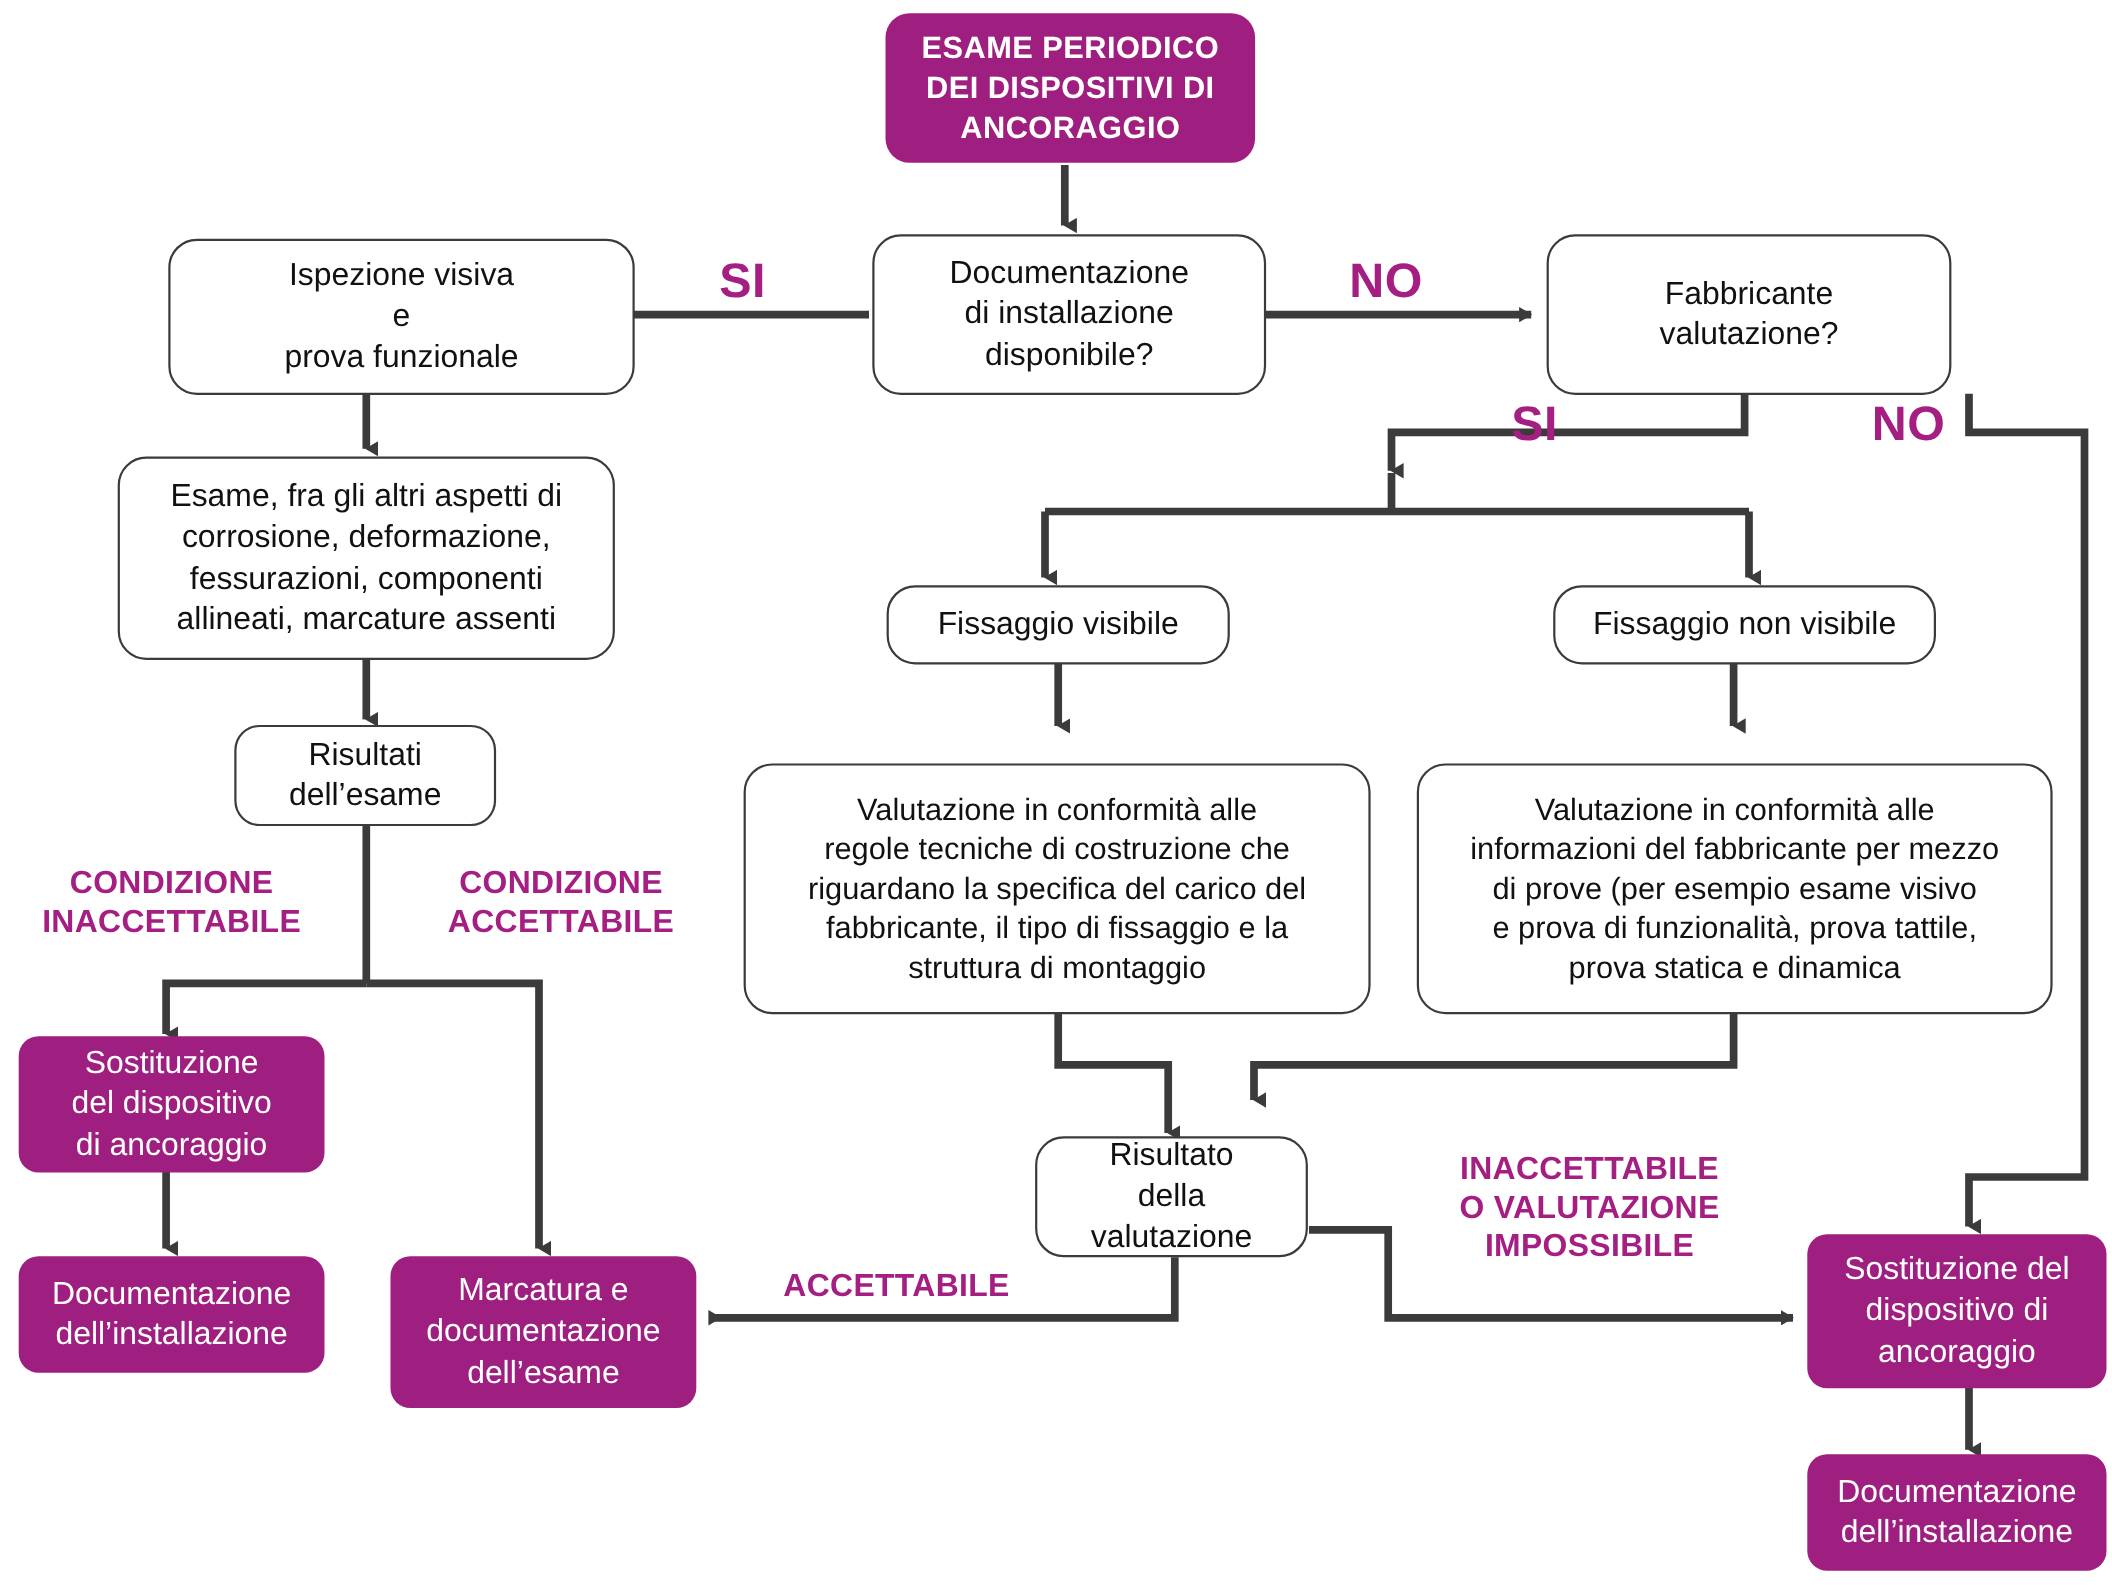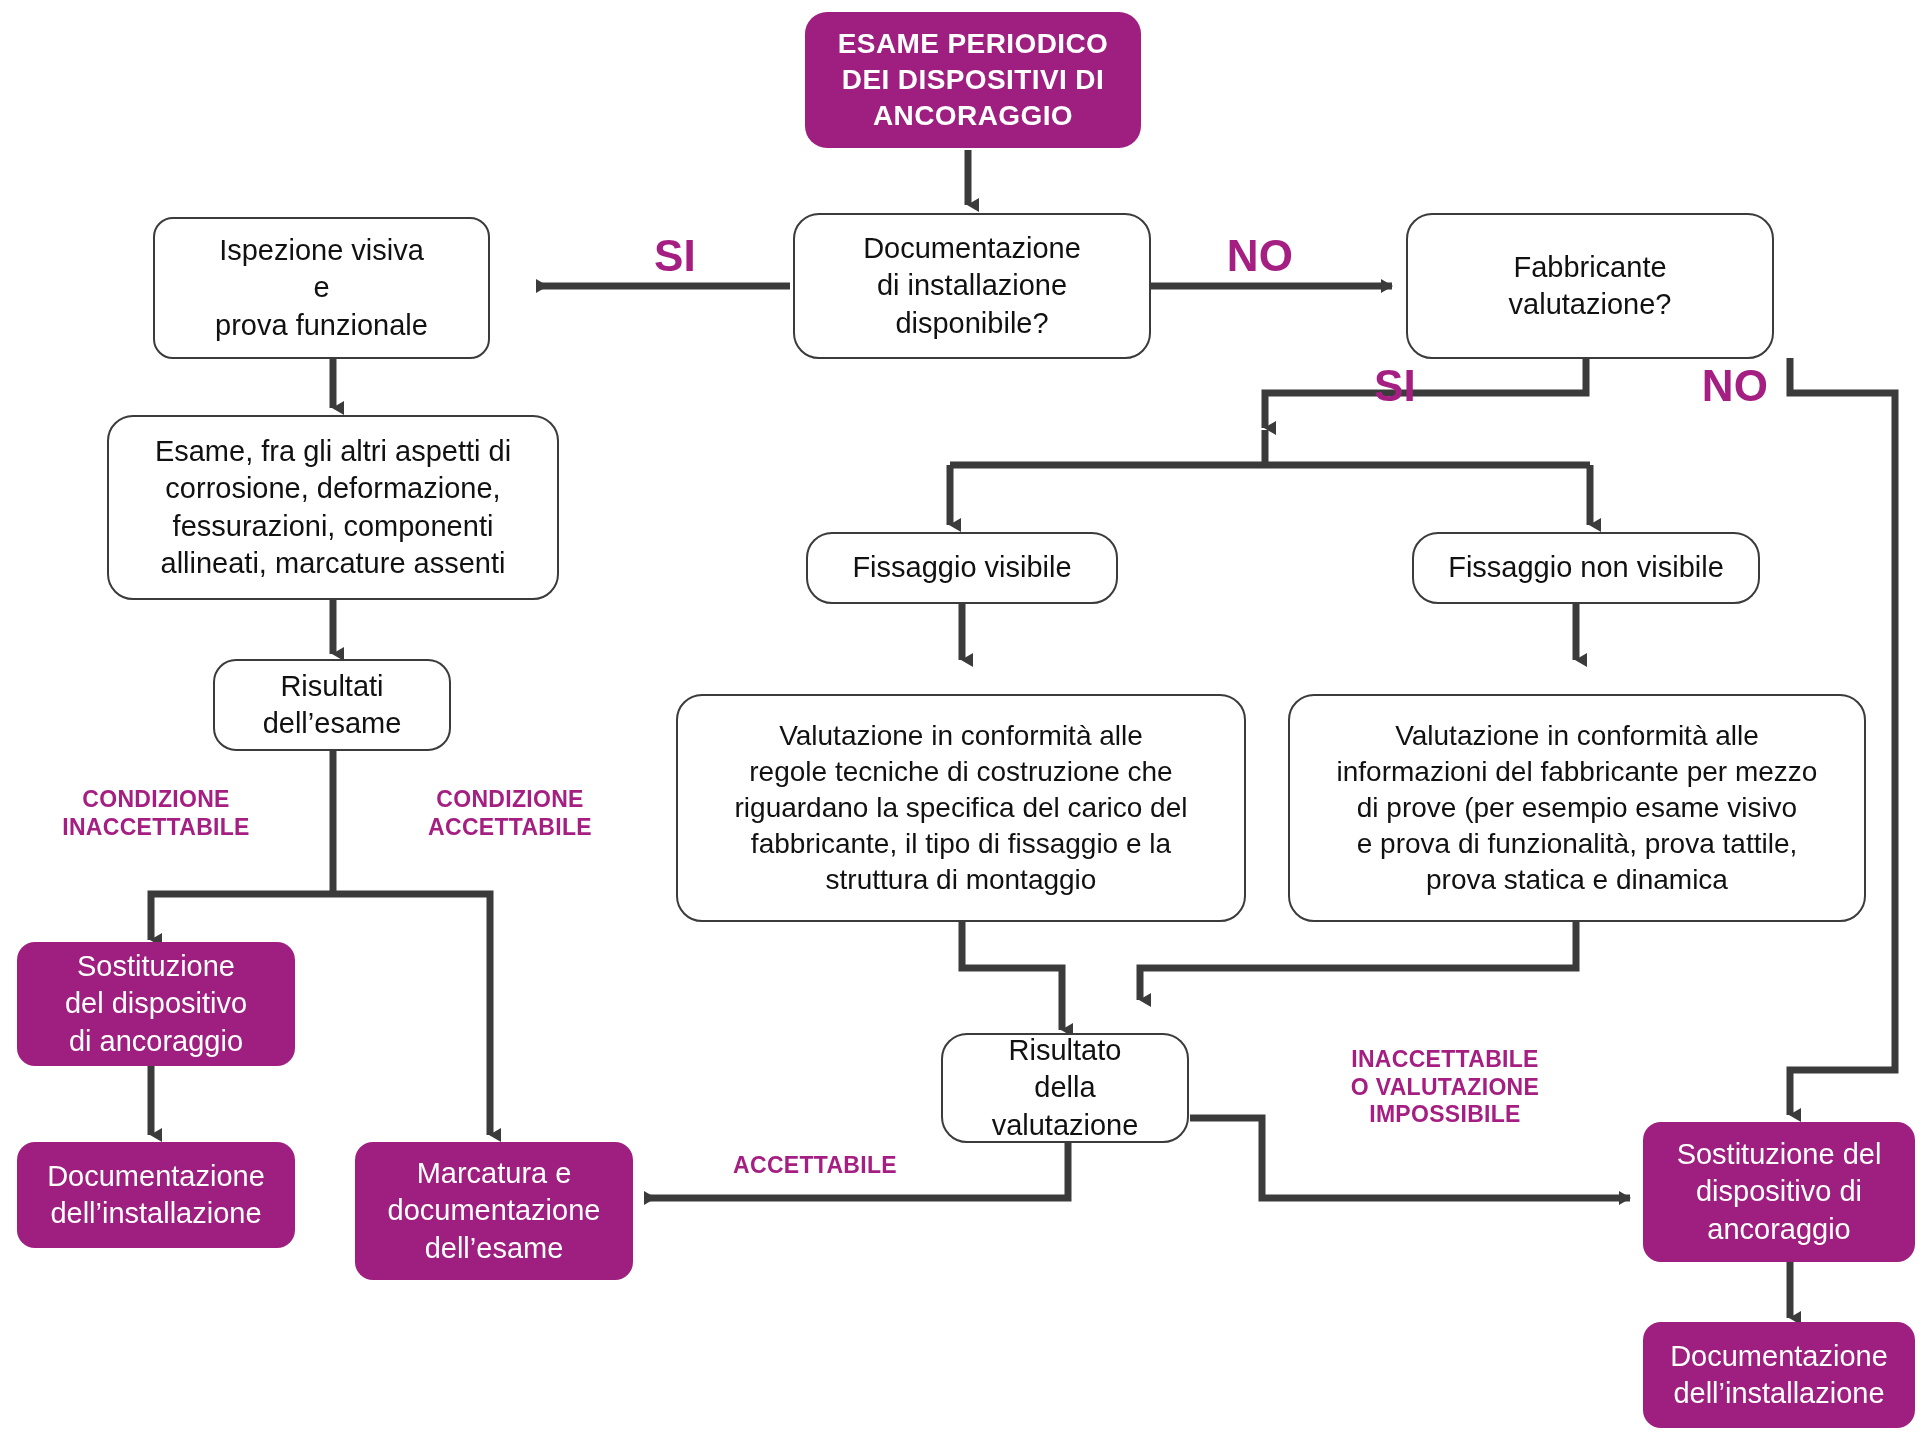--- a/index.html
+++ b/index.html
@@ -53,21 +53,21 @@
   .node.accent.heading {
     font-weight: 700;
     letter-spacing: 0.4px;
     font-size: 28px;
     border-radius: 22px;
   }
   .edge-label {
     position: absolute;
     color: #A51E82;
     font-weight: 700;
-    font-size: 23px;
+    font-size: 29px;
     line-height: 1.2;
     letter-spacing: 0.3px;
     text-align: center;
     white-space: pre-line;
   }
   .edge-label.big { font-size: 44px; }
 </style>
 </head>
 <body>
 
@@ -130,21 +130,21 @@
   </svg>
 
   <div class="node accent heading" style="left:805px; top:12px; width:336px; height:136px;">ESAME PERIODICO
 DEI DISPOSITIVI DI
 ANCORAGGIO</div>
 
   <div class="node plain" style="left:793px; top:213px; width:358px; height:146px;">Documentazione
 di installazione
 disponibile?</div>
 
-  <div class="node plain" style="left:153px; top:217px; width:337px; height:142px;border-radius:20px;">Ispezione visiva
+  <div class="node plain" style="left:153px; top:217px; width:424px; height:142px;">Ispezione visiva
 e
 prova funzionale</div>
 
   <div class="node plain" style="left:1406px; top:213px; width:368px; height:146px;">Fabbricante
 valutazione?</div>
 
   <div class="node plain" style="left:107px; top:415px; width:452px; height:185px;">Esame, fra gli altri aspetti di
 corrosione, deformazione,
 fessurazioni, componenti
 allineati, marcature assenti</div>

